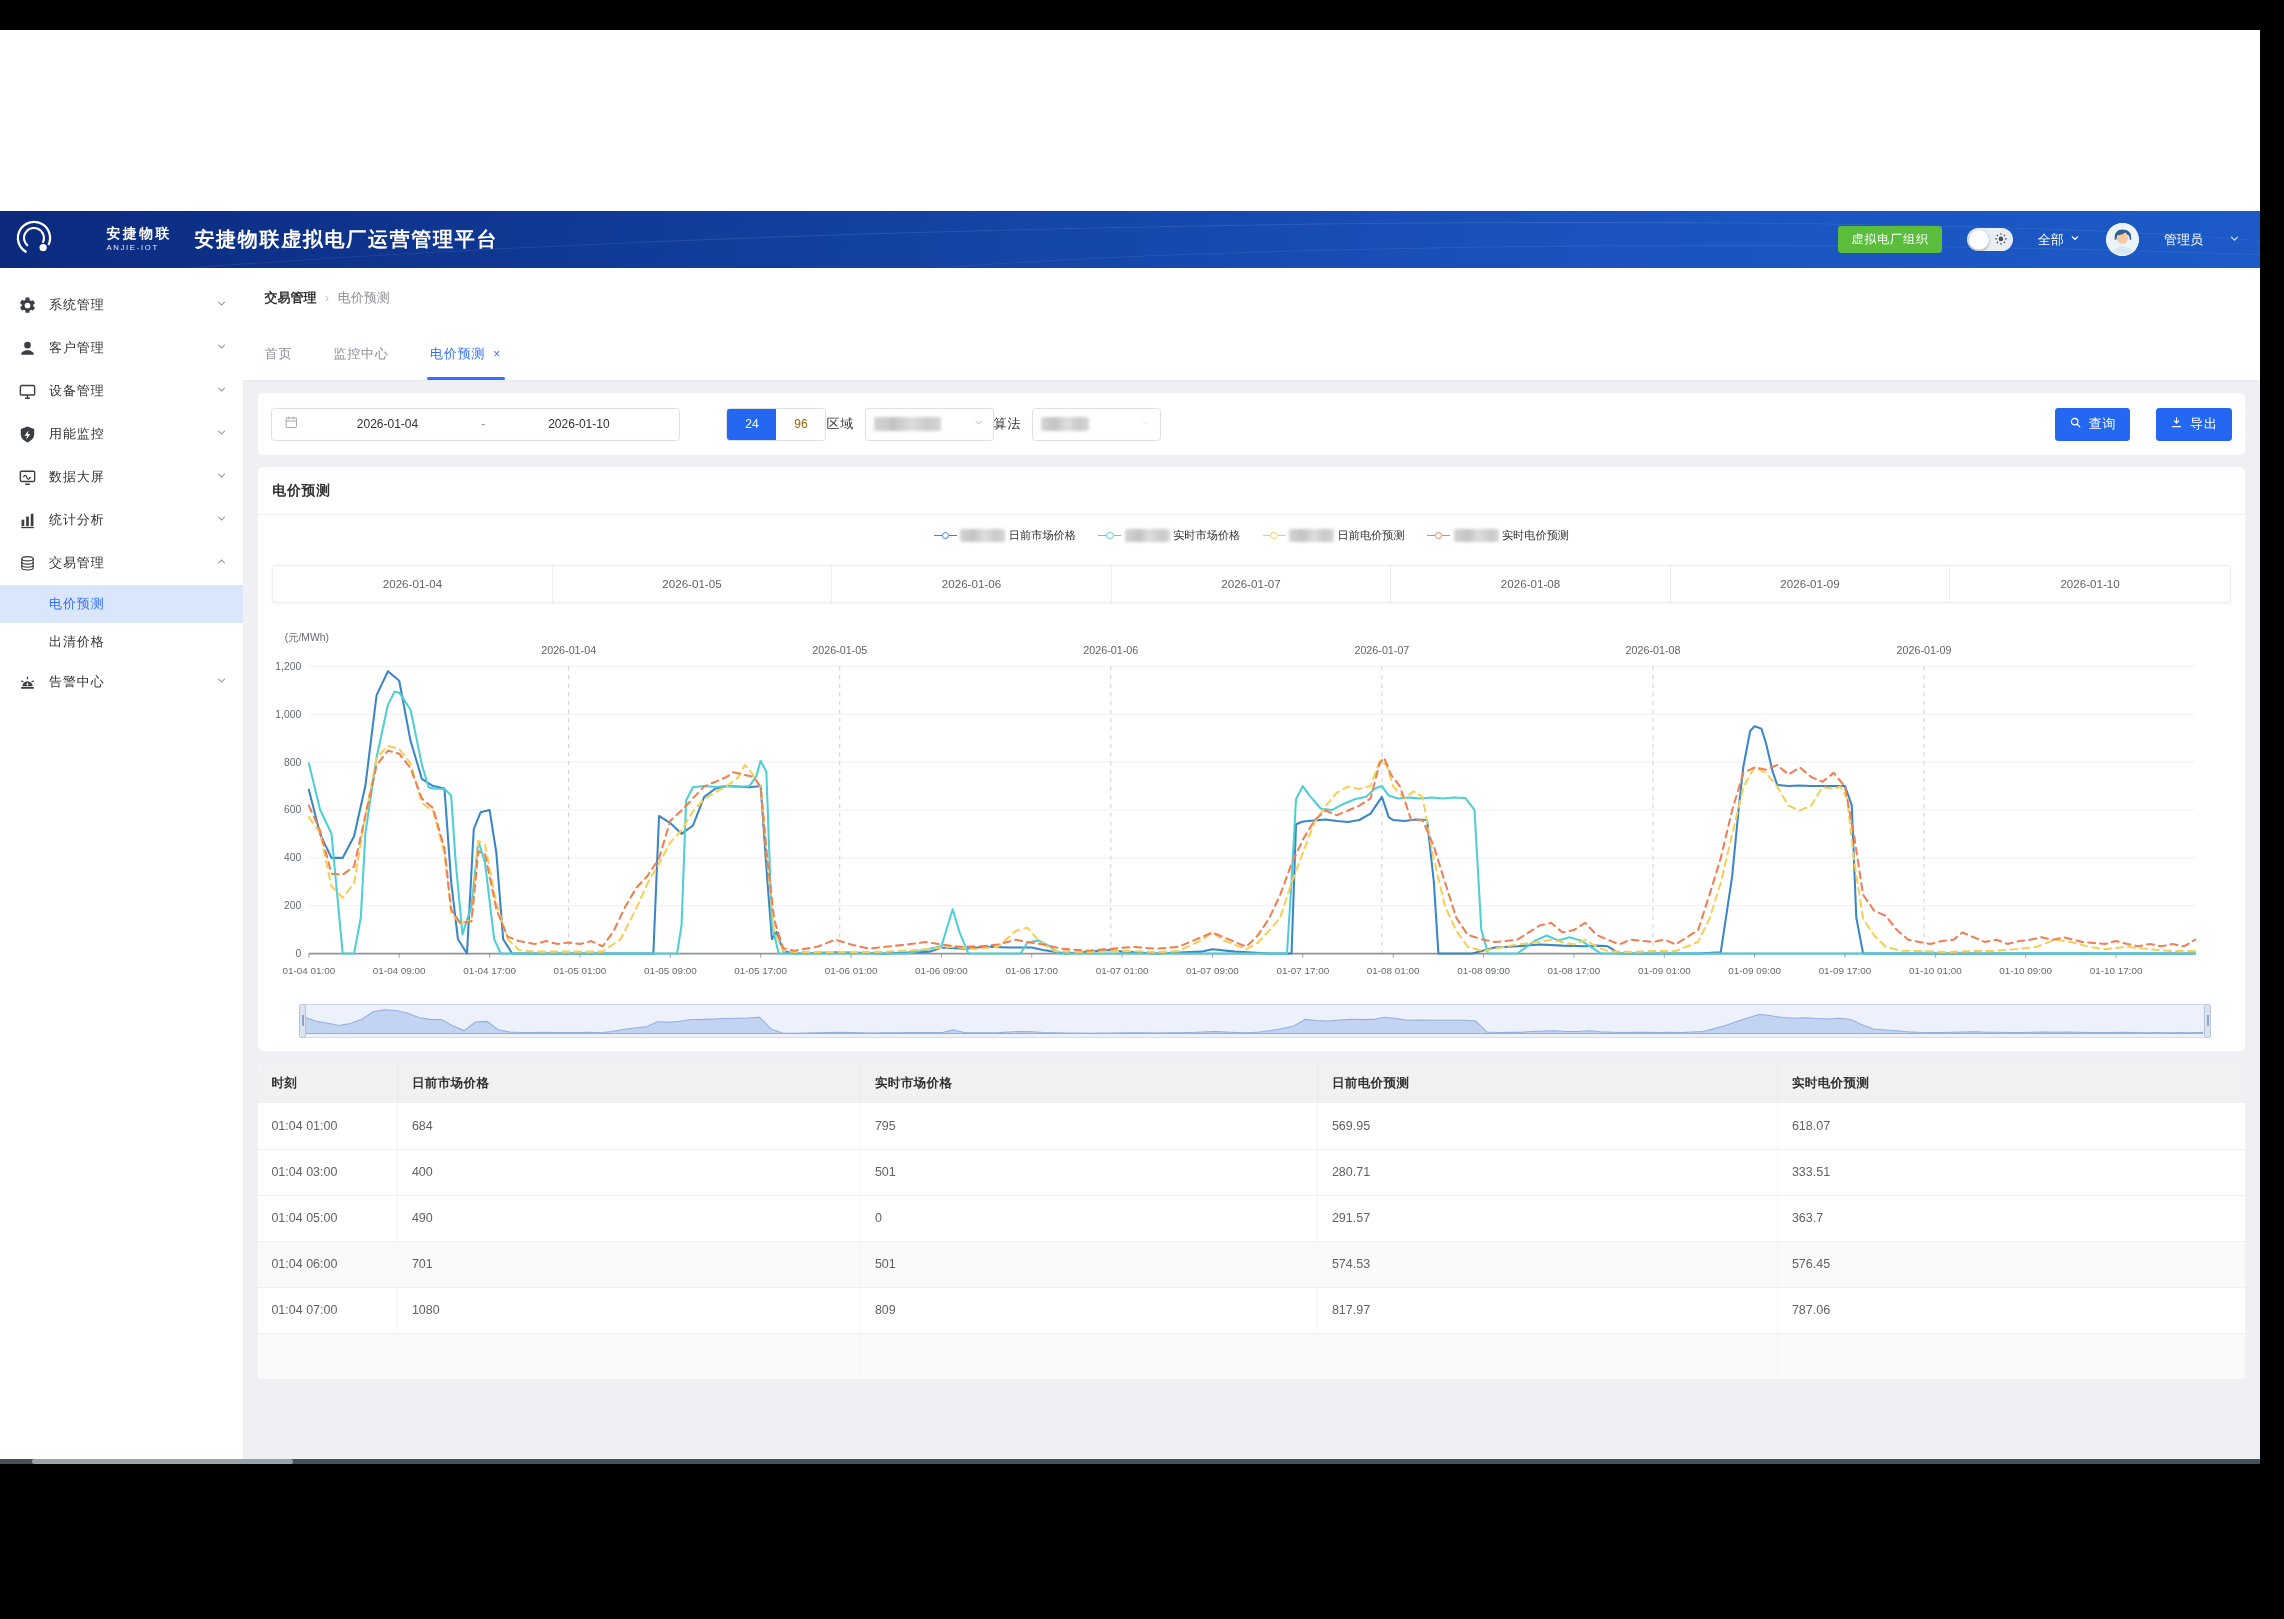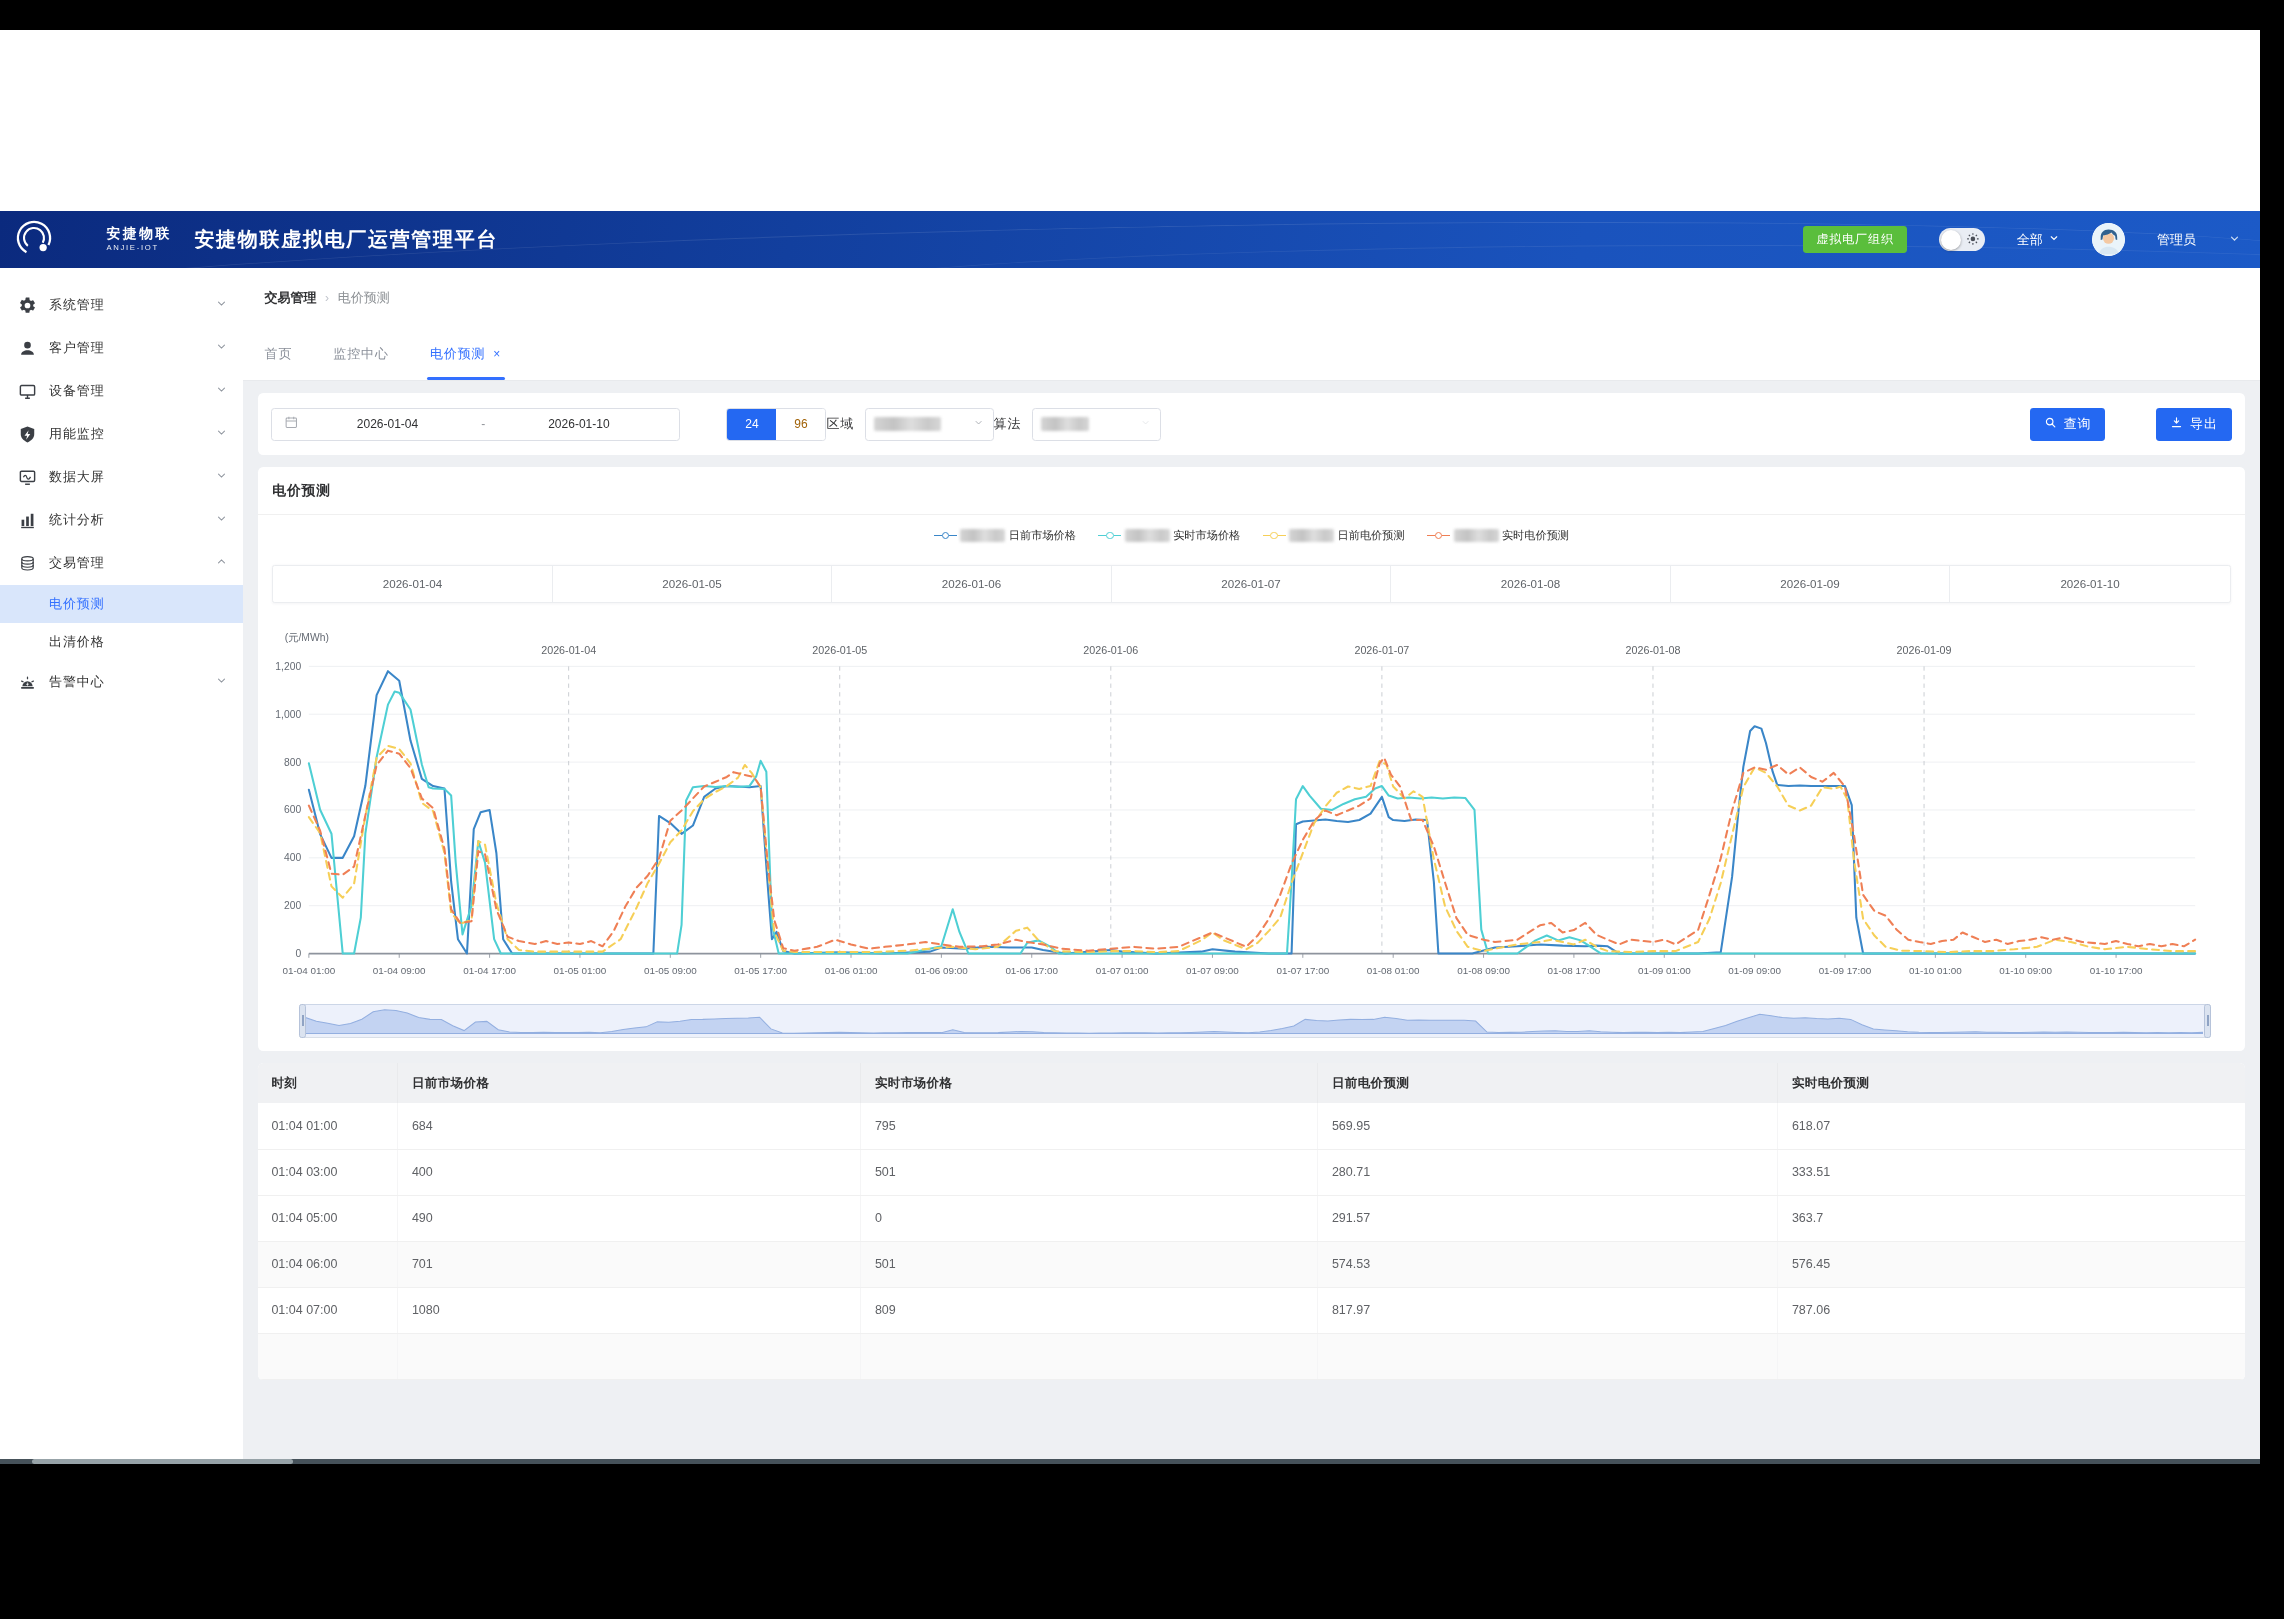--- a/index.html
+++ b/index.html
@@ -14,21 +14,21 @@
     background:linear-gradient(100deg,#0b2a7e 0%,#123f9e 35%,#1a53bd 70%,#1c5ac7 100%); position:relative; overflow:hidden; }
   .app-header::before { content:""; position:absolute; left:-172px; top:15.5px; width:2580px; height:138px;
     border-radius:50%; border-top:1.7px solid rgba(255,255,255,0.10); transform:rotate(-1.2deg); }
   .app-header::after { content:""; position:absolute; left:774px; top:34px; width:1892px; height:103px;
     border-radius:50%; border-top:1.7px solid rgba(255,255,255,0.08); }
   .logo-wrap { display:flex; align-items:center; gap:8.6px; z-index:2; }
   .logo-text { display:flex; flex-direction:column; line-height:1.1; color:#fff;margin-left:44px; }
   .logo-cn { font-size:13.8px; font-weight:bold; letter-spacing:2.6px; }
   .logo-en { font-size:7.7px; letter-spacing:1.7px; margin-top:2.6px; opacity:.92; }
   .app-title { color:#fff; font-size:20px; font-weight:bold; letter-spacing:1.7px; margin-left:22.4px; z-index:2; }
-  .header-right { margin-left:auto; display:flex; align-items:center; gap:32px; z-index:2; }
+  .header-right { margin-left:auto; display:flex; align-items:center; gap:25px; z-index:2; }
   .org-btn { background:#5abe3c; color:#fff; border:none; border-radius:3.4px; height:27px; padding:0 13px;
     font-size:12px; font-family:inherit; letter-spacing:0.9px; cursor:pointer; }
   .theme-toggle { width:46px; height:23px; border-radius:12px; background:#e9edf4; display:flex; align-items:center;
     position:relative; cursor:pointer; }
   .theme-knob { position:absolute; left:1.7px; top:1.7px; width:20px; height:20px; border-radius:50%; background:#fff;
     box-shadow:0 0.9px 2.6px rgba(0,0,0,.35); }
   .theme-sun { position:absolute; right:5.2px; top:4.3px; }
   .scope-dd,.user-dd { display:flex; align-items:center; gap:5.2px; color:#fff; font-size:13px; cursor:pointer; }
   .avatar { width:33px; height:33px; border-radius:50%; overflow:hidden; background:#fff; flex:0 0 auto; }
 
@@ -68,21 +68,21 @@
   .seg { width:49px; display:flex; align-items:center; justify-content:center; font-size:12px; color:#a16207;
     background:#fff; cursor:pointer; }
   .seg.active { background:#2468f2; color:#fff; }
   .fld-label { font-size:13px; color:#303133; letter-spacing:0.9px; }
   .dd-box { width:129px; height:33px; border:0.9px solid #dcdfe6; border-radius:3.4px; margin-left:10.3px; display:flex;
     align-items:center; padding:0 8.6px; background:#fff; cursor:pointer; }
   .blur-block { height:14.6px; border-radius:1.7px; flex:0 0 auto;
     background:linear-gradient(90deg,#d4d4d4,#c3c3c3 30%,#dedede 55%,#c9c9c9 80%,#d6d6d6); filter:blur(1.4px); }
   .dd-box .blur-block { width:67px; }
   .dd-box .chev { margin-left:auto; color:#a8abb2; }
-  .filter-actions { margin-left:auto; display:flex; gap:51px; }
+  .filter-actions { margin-left:auto; display:flex; gap:26px; }
   .btn-primary { height:33px; min-width:74px; background:#2468f2; border:none; border-radius:3.4px; color:#fff;
     font-size:13px; font-family:inherit; display:flex; align-items:center; justify-content:center; gap:6.9px;
     padding:0 13.8px; cursor:pointer; letter-spacing:0.9px; }
 
   
   .chart-card { margin-bottom:12px; padding-bottom:13.8px; }
   .chart-title-row { height:48px; display:flex; align-items:center; padding:0 14.6px; border-bottom:0.9px solid #f0f0f0; }
   .chart-title { font-size:13.8px; font-weight:bold; color:#303133; letter-spacing:0.9px; }
   .legend-row { height:41px; display:flex; align-items:center; justify-content:center; gap:22.4px; }
   .legend-item { display:flex; align-items:center; gap:3.4px; cursor:pointer; font-size:11.2px; color:#333; }

